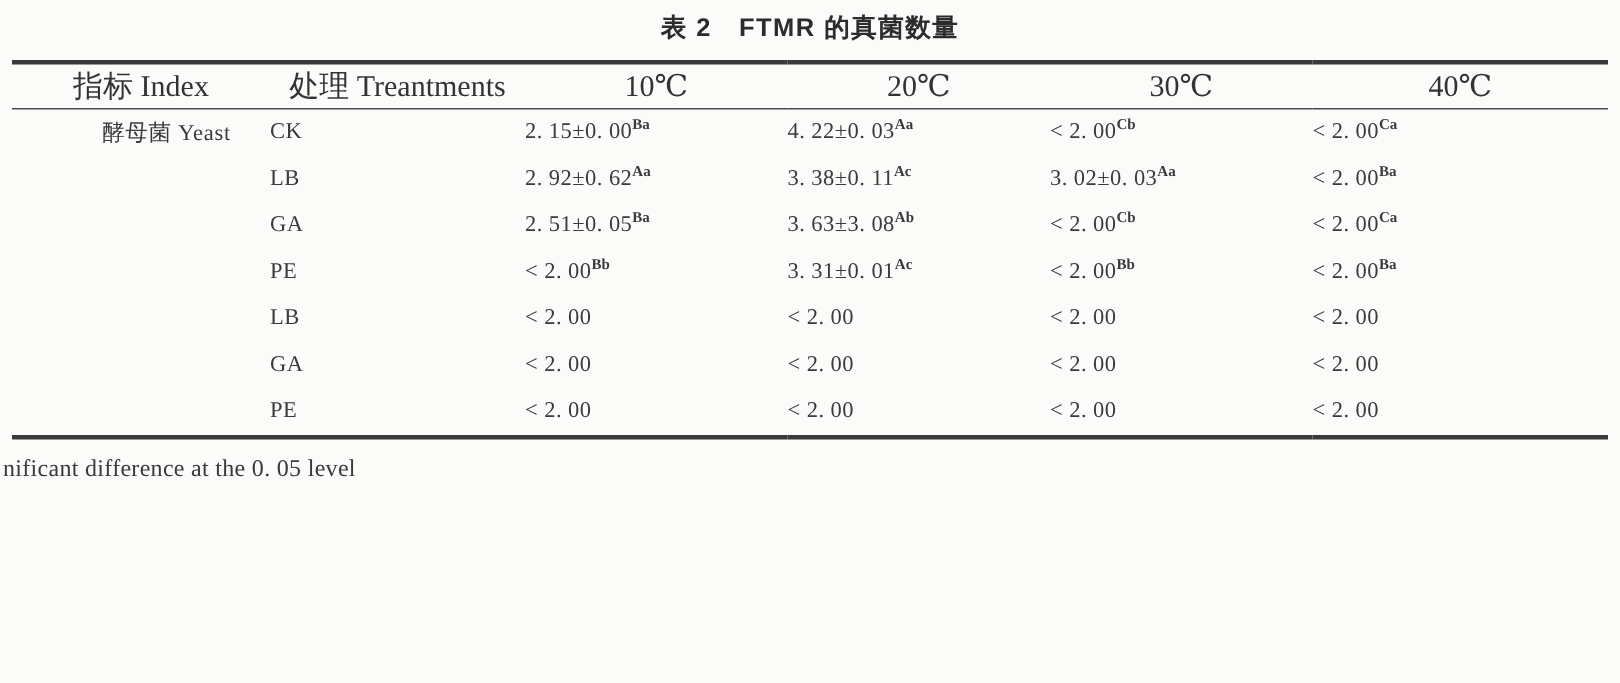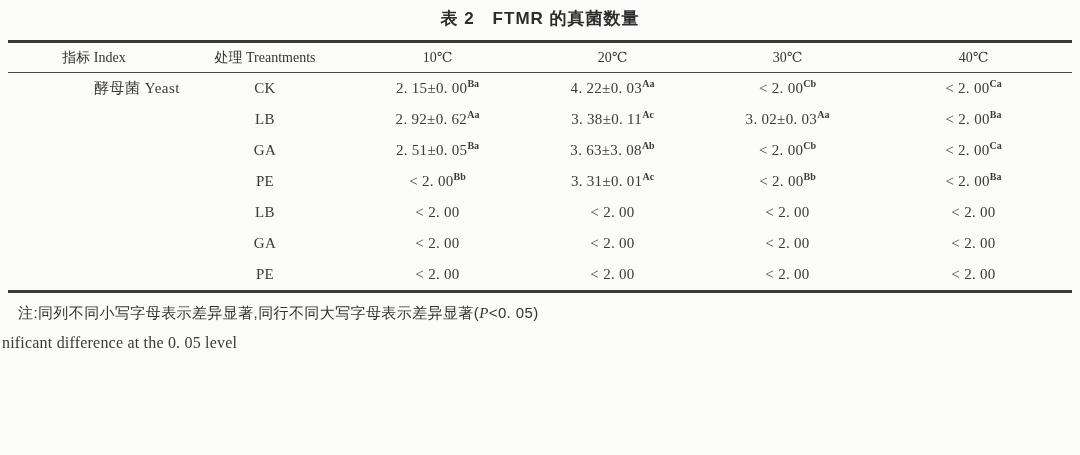--- a/index.html
+++ b/index.html
@@ -33,39 +33,39 @@
   table.data {
     width:1064px;
     margin:10px auto 0 auto;
     border-collapse:collapse;
     border-top:3px solid #3a3a3a;
     border-bottom:3px solid #3a3a3a;
     table-layout:fixed;
   }
   table.data th {
     height:29px;
-    font-size:14px;
+    font-size:20px;
     font-weight:normal;
     color:#333;
     text-align:center;
     border-bottom:1.5px solid #4a4a4a;
     padding:0;
     vertical-align:middle;
   }
   table.data td {
     height:31px;
     font-size:15px;
     color:#3a3a3a;
-    text-align:center;
+    text-align:left;
     padding:0;
     vertical-align:middle;
     letter-spacing:0.3px;
   }
   table.data td.g {
-    text-align:right;
+    text-align:center;
     padding-left:34px;
     letter-spacing:0.5px;
   }
   table.data td sup {
     font-size:10px;
     font-weight:bold;
     letter-spacing:0;
     line-height:0;
   }
 
@@ -172,17 +172,16 @@
         <td class="g"></td>
         <td>PE</td>
         <td><span>&lt; 2. 00</span><sup></sup></td>
         <td><span>&lt; 2. 00</span><sup></sup></td>
         <td><span>&lt; 2. 00</span><sup></sup></td>
         <td><span>&lt; 2. 00</span><sup></sup></td>
       </tr>
     </tbody>
   </table>
 
-  <div class="note-cn"><span>注:同列不同小写字母表示差异显著,同行不同大写字母表示差异显著(</span><i>P</i><span>&lt;0. 05)</span></div>
 
   <div class="note-en2">nificant difference at the 0. 05 level</div>
 
 </div>
 
 </body></html>

